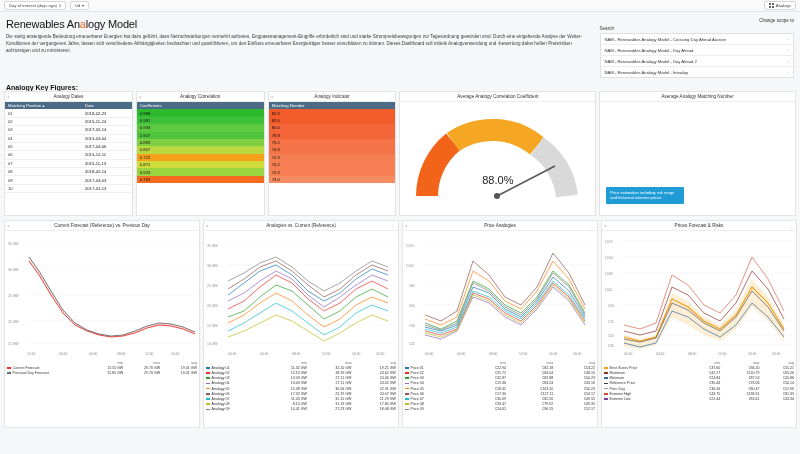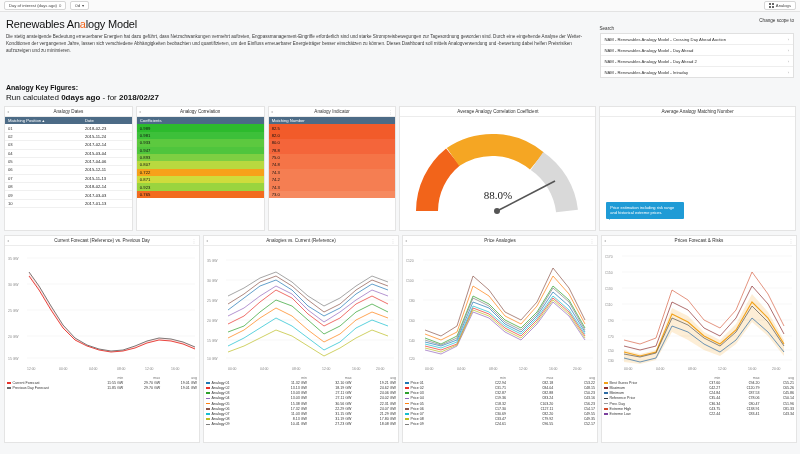--- a/index.html
+++ b/index.html
@@ -70,21 +70,21 @@
   table { border-collapse: collapse; width: 100%; }
   th, td { font-size: 4.2px; padding: 1.2px 3px; text-align: left; }
   thead th { background: #4c6b86; color: #fff; font-weight: normal; font-size: 4.2px; }
   .t-dates td { border-bottom: 1px solid #f0f0f0; }
   .t-dates td:first-child { color: #333; }
   .coef-cell { color: #111; font-size: 4.2px; }
   .mn-cell { color: #111; font-size: 4.2px; }
 
   
   .gauge-wrap { display: flex; align-items: center; justify-content: center; height: 108px; position: relative; }
-  .gauge-val { position: absolute; bottom: 24px; left: 0; right: 0; text-align: center; font-size: 11px; color: #222; font-family: Liberation Serif, serif; }
+  .gauge-val { position: absolute; bottom: 24px; left: 0; right: 0; text-align: center; font-size: 11px; color: #222; }
   .tooltip {
     position: absolute; background: #1f9bd6; color: #fff; font-size: 4px; line-height: 1.35;
     padding: 3px 4px; width: 78px; border-radius: 1px;
   }
   .tooltip:after {
     content: ""; position: absolute; left: -4px; top: 10px;
     border: 4px solid transparent; border-right-color: #1f9bd6;
   }
 
   
@@ -147,23 +147,20 @@
         </div>
         <div class="scope-item">
           <span>NAM - Renewables Analogy Model - Intraday</span>
           <span class="chev">›</span>
         </div>
       </div>
     </div>
   </div>
 
   <div class="sec-title">Analogy Key Figures:</div>
-  <div class="run-line">
-    <span>Run calculated </span><b>0days ago</b><span> - for </span><b>2018/02/27</b>
-  </div>
 
   <div class="row" style="height:125px;">
 
     <div class="panel" style="width:129px;">
       <div class="panel-hd">
         <span class="caret">◂</span>
         <span>Analogy Dates</span>
       </div>
       <table class="t-dates">
         <thead>

